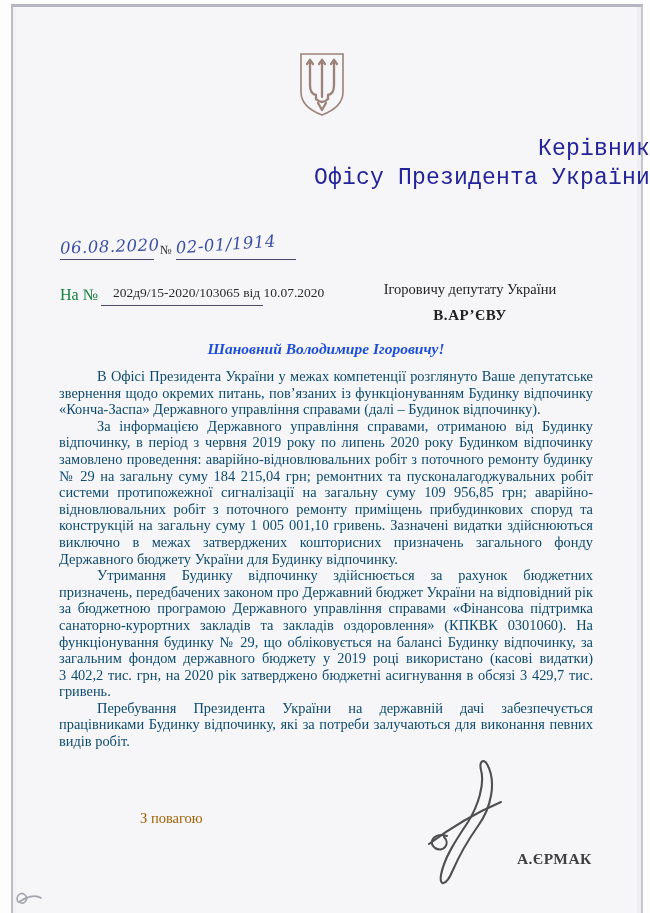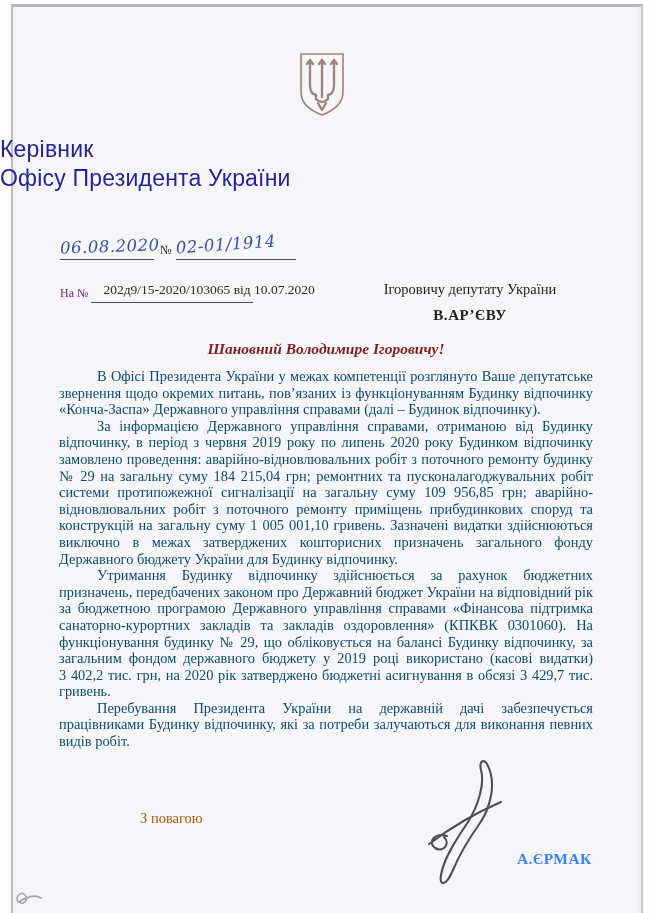--- a/index.html
+++ b/index.html
@@ -19,22 +19,22 @@
     border-left:2px solid #bcbcc6;
     border-right:2px solid #c6c6ce;
     box-shadow:inset -4px 0 0 #efeff3, inset 3px 0 0 #f2f2f6;
   }
   .layer{position:absolute;left:0;top:0;width:650px;height:913px;}
 
   
   .emblem{position:absolute;left:297px;top:52px;width:50px;height:66px;}
   .head-title{
     position:absolute;left:0;top:135px;width:650px;
-    text-align:left;
-    font-family:Liberation Sans, sans-serif;
+    text-align:right;
+    font-family:Liberation Mono, monospace;
     font-size:23px;line-height:29px;font-weight:500;
     color:#23239a;
     letter-spacing:0.2px;
   }
 
   
   .date-row{position:absolute;left:60px;top:237px;white-space:nowrap;}
   .u{display:inline-block;border-bottom:1.4px solid #4a4a68;vertical-align:bottom;}
   .date-u{width:94px;height:22px;}
   .num-u{width:120px;height:22px;margin-left:4px;}
@@ -44,45 +44,45 @@
     color:#3b4fa2;
     font-size:16.5px;
     letter-spacing:0.5px;
     display:inline-block;
     transform:rotate(-2deg);
   }
   .hw.num{transform:rotate(-4deg) translateY(-2px);}
   .no-sign{font-size:12.5px;color:#333;margin-left:6px;position:relative;top:-2px;}
 
   .reply-row{position:absolute;left:60px;top:266px;white-space:nowrap;}
-  .reply-label{font-size:12px;color:#701a75;vertical-align:bottom;display:inline-block;padding-bottom:2px;margin-top:20px;}
+  .reply-label{font-size:16px;color:#15803d;vertical-align:bottom;display:inline-block;padding-bottom:2px;margin-top:20px;}
   .reply-u{display:inline-block;width:162px;border-bottom:1.2px solid #4a4a68;height:21px;margin-left:3px;overflow:visible;}
   .reply-value{font-size:13.5px;color:#2b2b2b;white-space:nowrap;position:relative;top:-1px;left:12px;text-align:right;}
 
   
   .recipient{position:absolute;left:368px;top:281px;width:204px;text-align:center;color:#222;}
   .recipient .line1{font-size:14.5px;}
   .recipient .line2{font-size:15px;font-weight:bold;letter-spacing:0.6px;margin-top:9px;}
 
   
   .salutation{
     position:absolute;left:59px;top:340px;width:534px;
-    text-align:center;font-size:15.5px;font-weight:bold;font-style:italic;color:#7f1d1d;
+    text-align:center;font-size:15.5px;font-weight:bold;font-style:italic;color:#1d4ed8;
   }
 
   
   .body-text{
     position:absolute;left:59px;top:368px;width:534px;
     font-size:14.4px;line-height:16.6px;color:#0c4a6e;
     text-align:justify;
   }
   .body-text p{margin:0;text-indent:38px;}
 
   .regards{position:absolute;left:140px;top:810px;font-size:14.5px;color:#a16207;}
-  .signer{position:absolute;left:517px;top:850px;font-size:15.5px;font-weight:bold;letter-spacing:0.4px;color:#3b82f6;}
+  .signer{position:absolute;left:517px;top:850px;font-size:15.5px;font-weight:bold;letter-spacing:0.4px;color:#404040;}
 
   .signature{position:absolute;left:423px;top:754px;width:84px;height:146px;}
   .corner-mark{position:absolute;left:13px;top:889px;width:32px;height:20px;}
 </style>
 </head>
 <body>
 
 <div class="stage">
   <div class="paper"></div>
 

